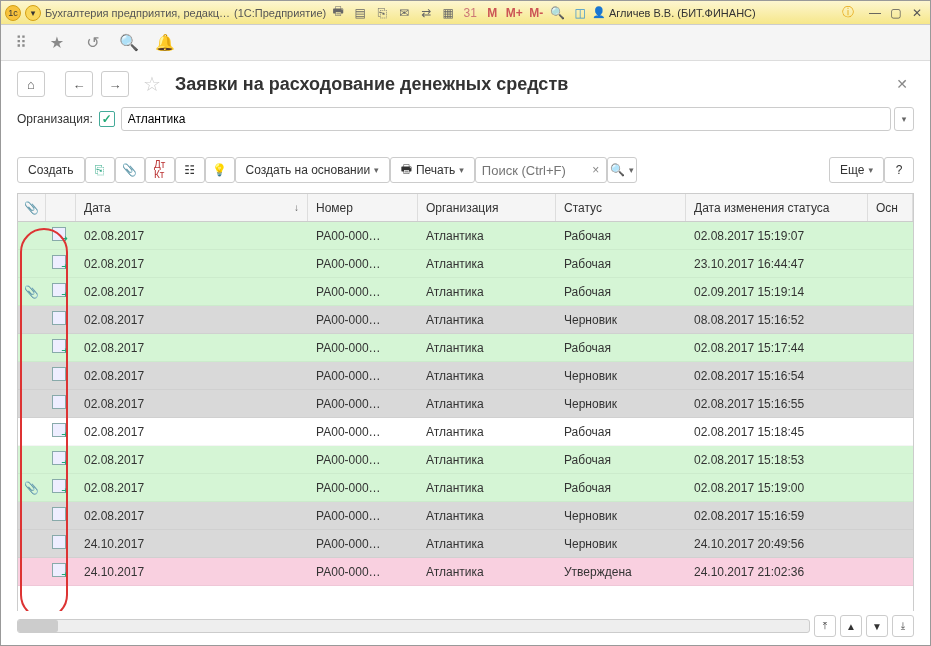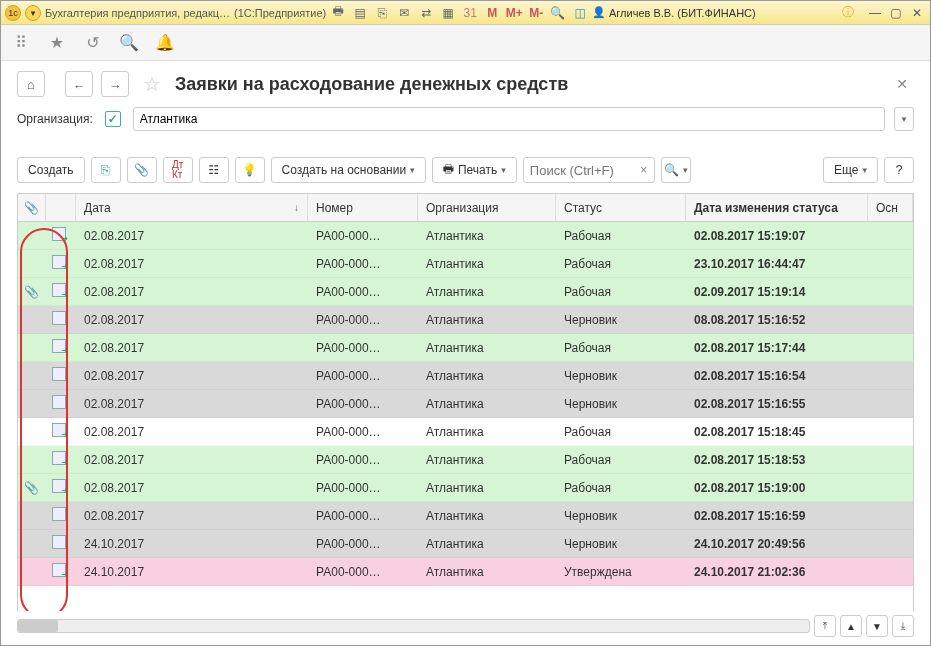--- a/index.html
+++ b/index.html
@@ -17,44 +17,44 @@
 
 .toolbar-top { height: 36px; background: #f5f5f5; border-bottom: 1px solid #ddd; display: flex; align-items: center; padding: 0 10px; gap: 16px; }
 .tt-icon { width: 20px; height: 20px; display: flex; align-items: center; justify-content: center; font-size: 16px; color: #8a8a8a; cursor: pointer; }
 
 .header-row { display:flex; align-items:center; padding: 10px 16px 6px 16px; gap: 8px;}
 .nav-btn { width: 28px; height: 26px; border: 1px solid #ccc; border-radius: 3px; background: #fff; display:flex; align-items:center; justify-content:center; cursor:pointer; font-size:13px; color:#555;}
 .star-icon-big { font-size:20px; color:#ccc; margin: 0 6px;}
 .page-title { font-size: 18px; font-weight: bold; color:#333;text-align:right;}
 .close-page { margin-left:auto; margin-right: 6px; font-size:14px; color:#888; cursor:pointer;}
 
-.org-row { display:flex; align-items:center; padding: 4px 16px 10px 16px; gap:12px;}
+.org-row { display:flex; align-items:center; padding: 4px 16px 10px 16px; gap:6px;}
 .org-label { font-size:12px; color:#333;}
 .checkbox { width:16px; height:16px; border:1px solid #4a9; border-radius:2px; display:flex; align-items:center; justify-content:center; color:#2a7; font-weight:bold; font-size:12px;}
 .org-input { flex:1; height:24px; border:1px solid #ccc; border-radius:3px; padding:0 6px; font-size:12px; background:#fff;}
 .dropdown-btn { width:20px; height:24px; border:1px solid #ccc; border-radius:3px; margin-left:-3px; display:flex; align-items:center; justify-content:center; font-size:9px; color:#666; cursor:pointer; background:#fff;}
 
-.action-row { display:flex; align-items:flex-end; padding:16px 16px 10px 16px; gap:6px; flex-wrap:wrap;}
+.action-row { display:flex; align-items:flex-end; padding:16px 16px 10px 16px; flex-wrap:wrap;}
 .btn { height:26px; border:1px solid #ccc; border-radius:3px; background:#fff; padding:0 10px; display:flex; align-items:center; gap:4px; cursor:pointer; font-size:12px; color:#333;}
 .btn.icon-only { padding:0; width:30px; justify-content:center;}
 .search-box { height:26px; border:1px solid #ccc; border-radius:3px; display:flex; align-items:center; background:#fff;}
 .search-box input { border:none; outline:none; width:110px; padding:0 6px; font-size:13px; color:#15803d;}
 .search-box .clear { width:20px; text-align:center; color:#888; cursor:pointer;}
 
 .table-wrap { flex:1; overflow:hidden; padding: 0 16px 0 16px; position:relative;}
 .table-container { border:1px solid #ccc; height: 440px; overflow:hidden; position:relative;}
 .thead { display:flex; background:#f5f5f5; border-bottom:1px solid #ccc; height:28px;}
 .th { border-right:1px solid #ddd; padding:6px 8px; font-size:12px; color:#333; display:flex; align-items:center;}
 .col-attach{width:28px; justify-content:center;}
 .col-doc{width:30px;}
 .col-date{width:232px;}
 .col-num{width:110px;}
 .col-org{width:138px;}
 .col-status{width:130px;}
-.col-changed{width:182px;font-weight:bold;}
+.col-changed{width:182px;}
 .col-rest{flex:1;}
 .sort-arrow { margin-left:auto; font-size:10px; color:#666;}
 
 .tbody { position: relative; }
 .tr { display:flex; height:28px; align-items:center; border-bottom:1px solid rgba(0,0,0,0.04);}
 .td { padding:0 8px; font-size:12px; color:#333; overflow:hidden; white-space:nowrap; text-overflow:ellipsis;}
 .row-green{ background:#d5f5d5;}
 .row-grey{ background:#d9d9d9;}
 .row-pink{ background:#f9d0e0;}
 .row-white{ background:#fff;}

